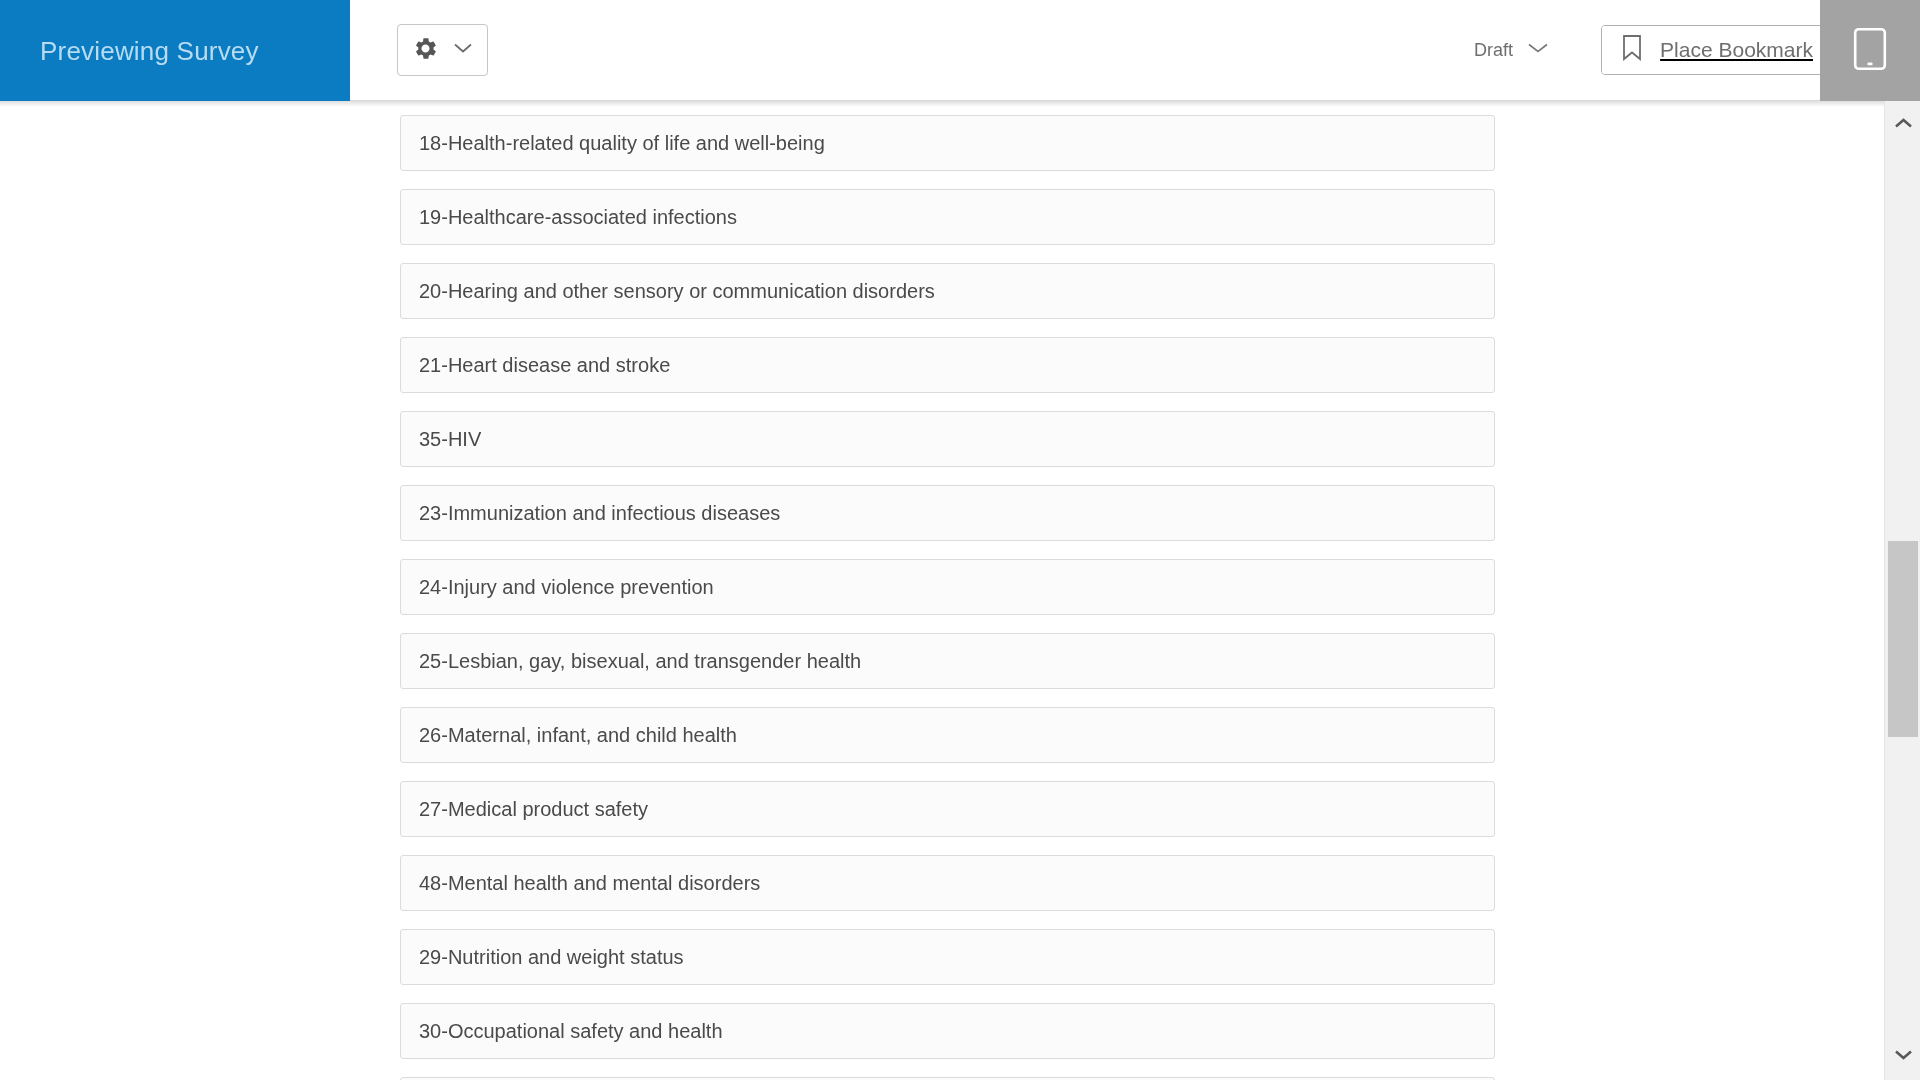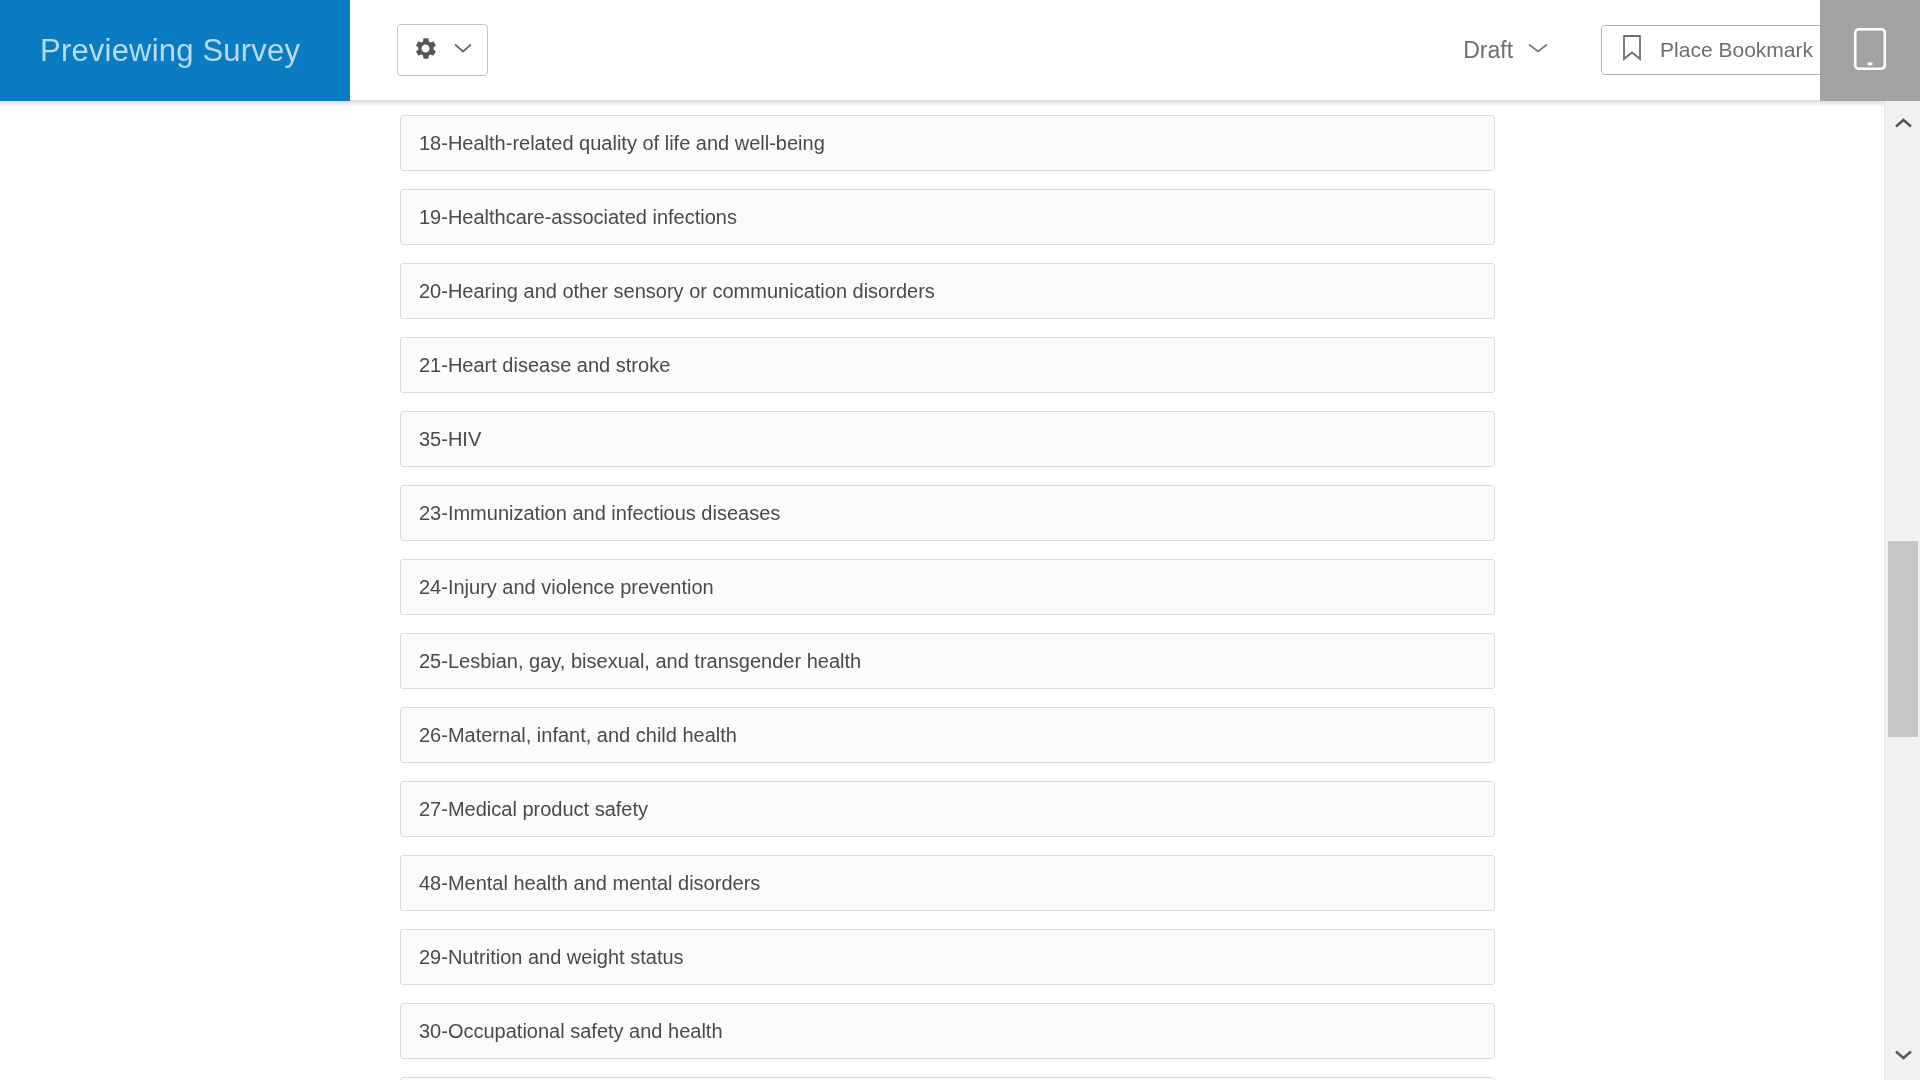--- a/index.html
+++ b/index.html
@@ -35,21 +35,21 @@
     width: 350px;
     height: 101px;
     background: #0b7cc1;
     display: flex;
     align-items: center;
     padding-left: 40px;
     flex: 0 0 350px;
   }
   .preview-banner-text {
     color: #b5dcf3;
-    font-size: 31px;
+    font-size: 26px;
     font-weight: 300;
     letter-spacing: 0.2px;
     line-height: 1;
     white-space: nowrap;
   }
 
   .toolbar {
     flex: 1 1 auto;
     height: 100px;
     display: flex;
@@ -99,21 +99,21 @@
   
   .draft-menu {
     display: inline-flex;
     align-items: center;
     gap: 14px;
     cursor: pointer;
     padding: 6px 8px;
     margin-right: 44px;
   }
   .draft-label {
-    font-size: 23px;
+    font-size: 18px;
     color: #6e6e6e;
     white-space: nowrap;
   }
 
   
   .bookmark-group {
     display: inline-flex;
     align-items: stretch;
     height: 50px;
     border: 1px solid #b0b0b0;
@@ -123,20 +123,21 @@
     margin-right: 30px;
   }
   .bookmark-main {
     display: inline-flex;
     align-items: center;
     gap: 16px;
     padding: 0 18px 0 18px;
     cursor: pointer;
     background: #ffffff;
     border: none;
+    text-decoration: underline;
   }
   .bookmark-label {
     font-size: 21px;
     color: #6e6e6e;
     white-space: nowrap;
   }
   .bookmark-caret {
     width: 58px;
     border-left: 1px solid #b0b0b0;
     display: flex;

